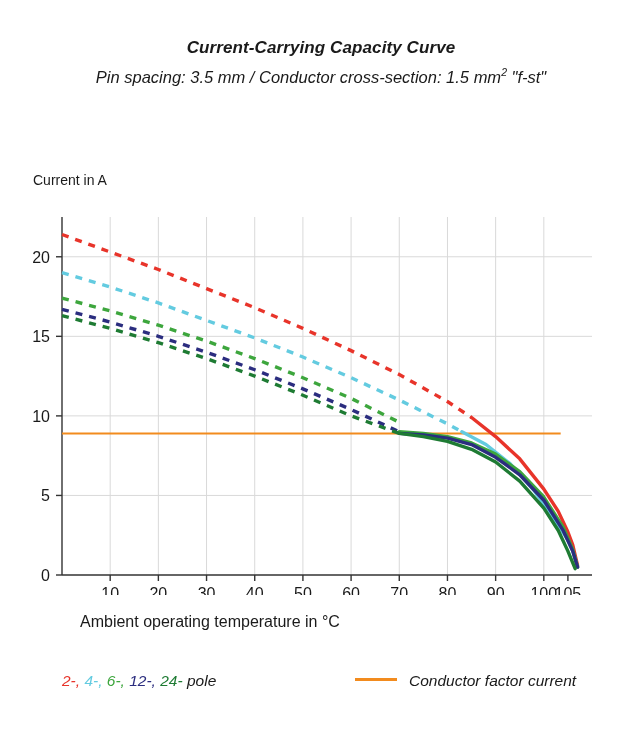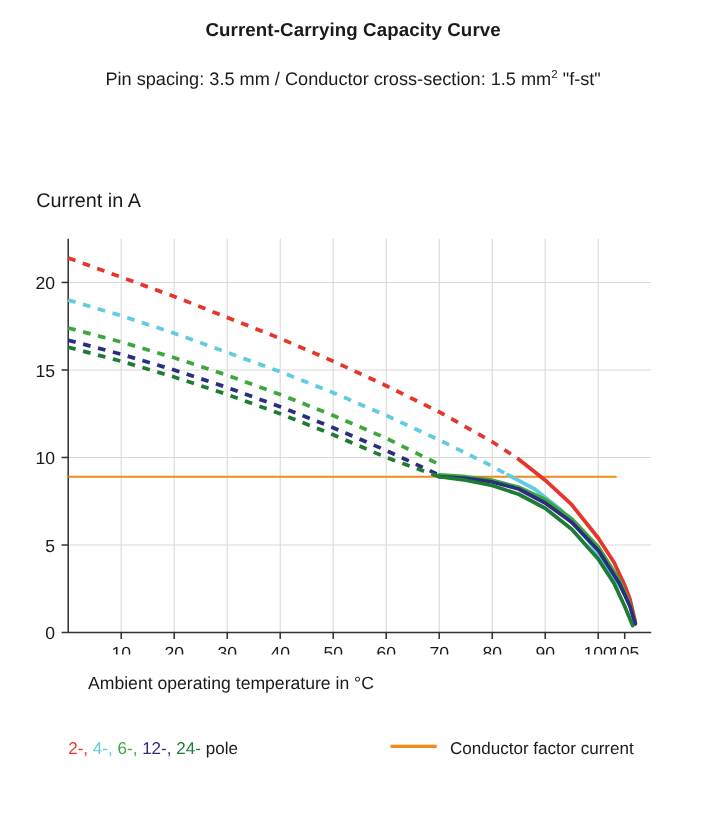--- a/index.html
+++ b/index.html
@@ -10,43 +10,44 @@
   body {
     width: 642px;
     height: 753px;
     font-family: "Liberation Sans", sans-serif;
     color: #1a1a1a;
     position: relative;
     overflow: hidden;
   }
   .title-block {
     text-align: center;
-    padding-top: 16px;
+    padding-top: 36px;
+    font-style: italic;
   }
   .title-main {
     font-size: 17px;
     font-weight: bold;
     letter-spacing: 0.1px;
     line-height: 1.4;
   }
   .title-sub {
     font-size: 16.5px;
     font-weight: normal;
     line-height: 1.55;
-    margin-top: 20px;
+    margin-top: 4px;
   }
   .title-sub sup {
     font-size: 10.5px;
     vertical-align: super;
   }
   .ylabel {
     position: absolute;
     left: 33px;
     top: 172px;
-    font-size: 18px;
+    font-size: 14px;
   }
   .chart-wrap {
     position: absolute;
     left: 0;
     top: 205px;
     width: 642px;
     height: 390px;
   }
   .xlabel {
     position: absolute;
@@ -60,20 +61,21 @@
     display: inline-block;
     padding-left: 80px;
   }
   .legend {
     position: absolute;
     left: 0;
     top: 672px;
     width: 552px;
     height: 40px;
     font-size: 15.5px;
+    font-style: italic;
   }
   .legend-left {
     position: absolute;
     left: 62px;
     top: 0;
     white-space: nowrap;
   }
   .legend-left span { font-weight: normal; }
   .legend-right {
     position: absolute;

